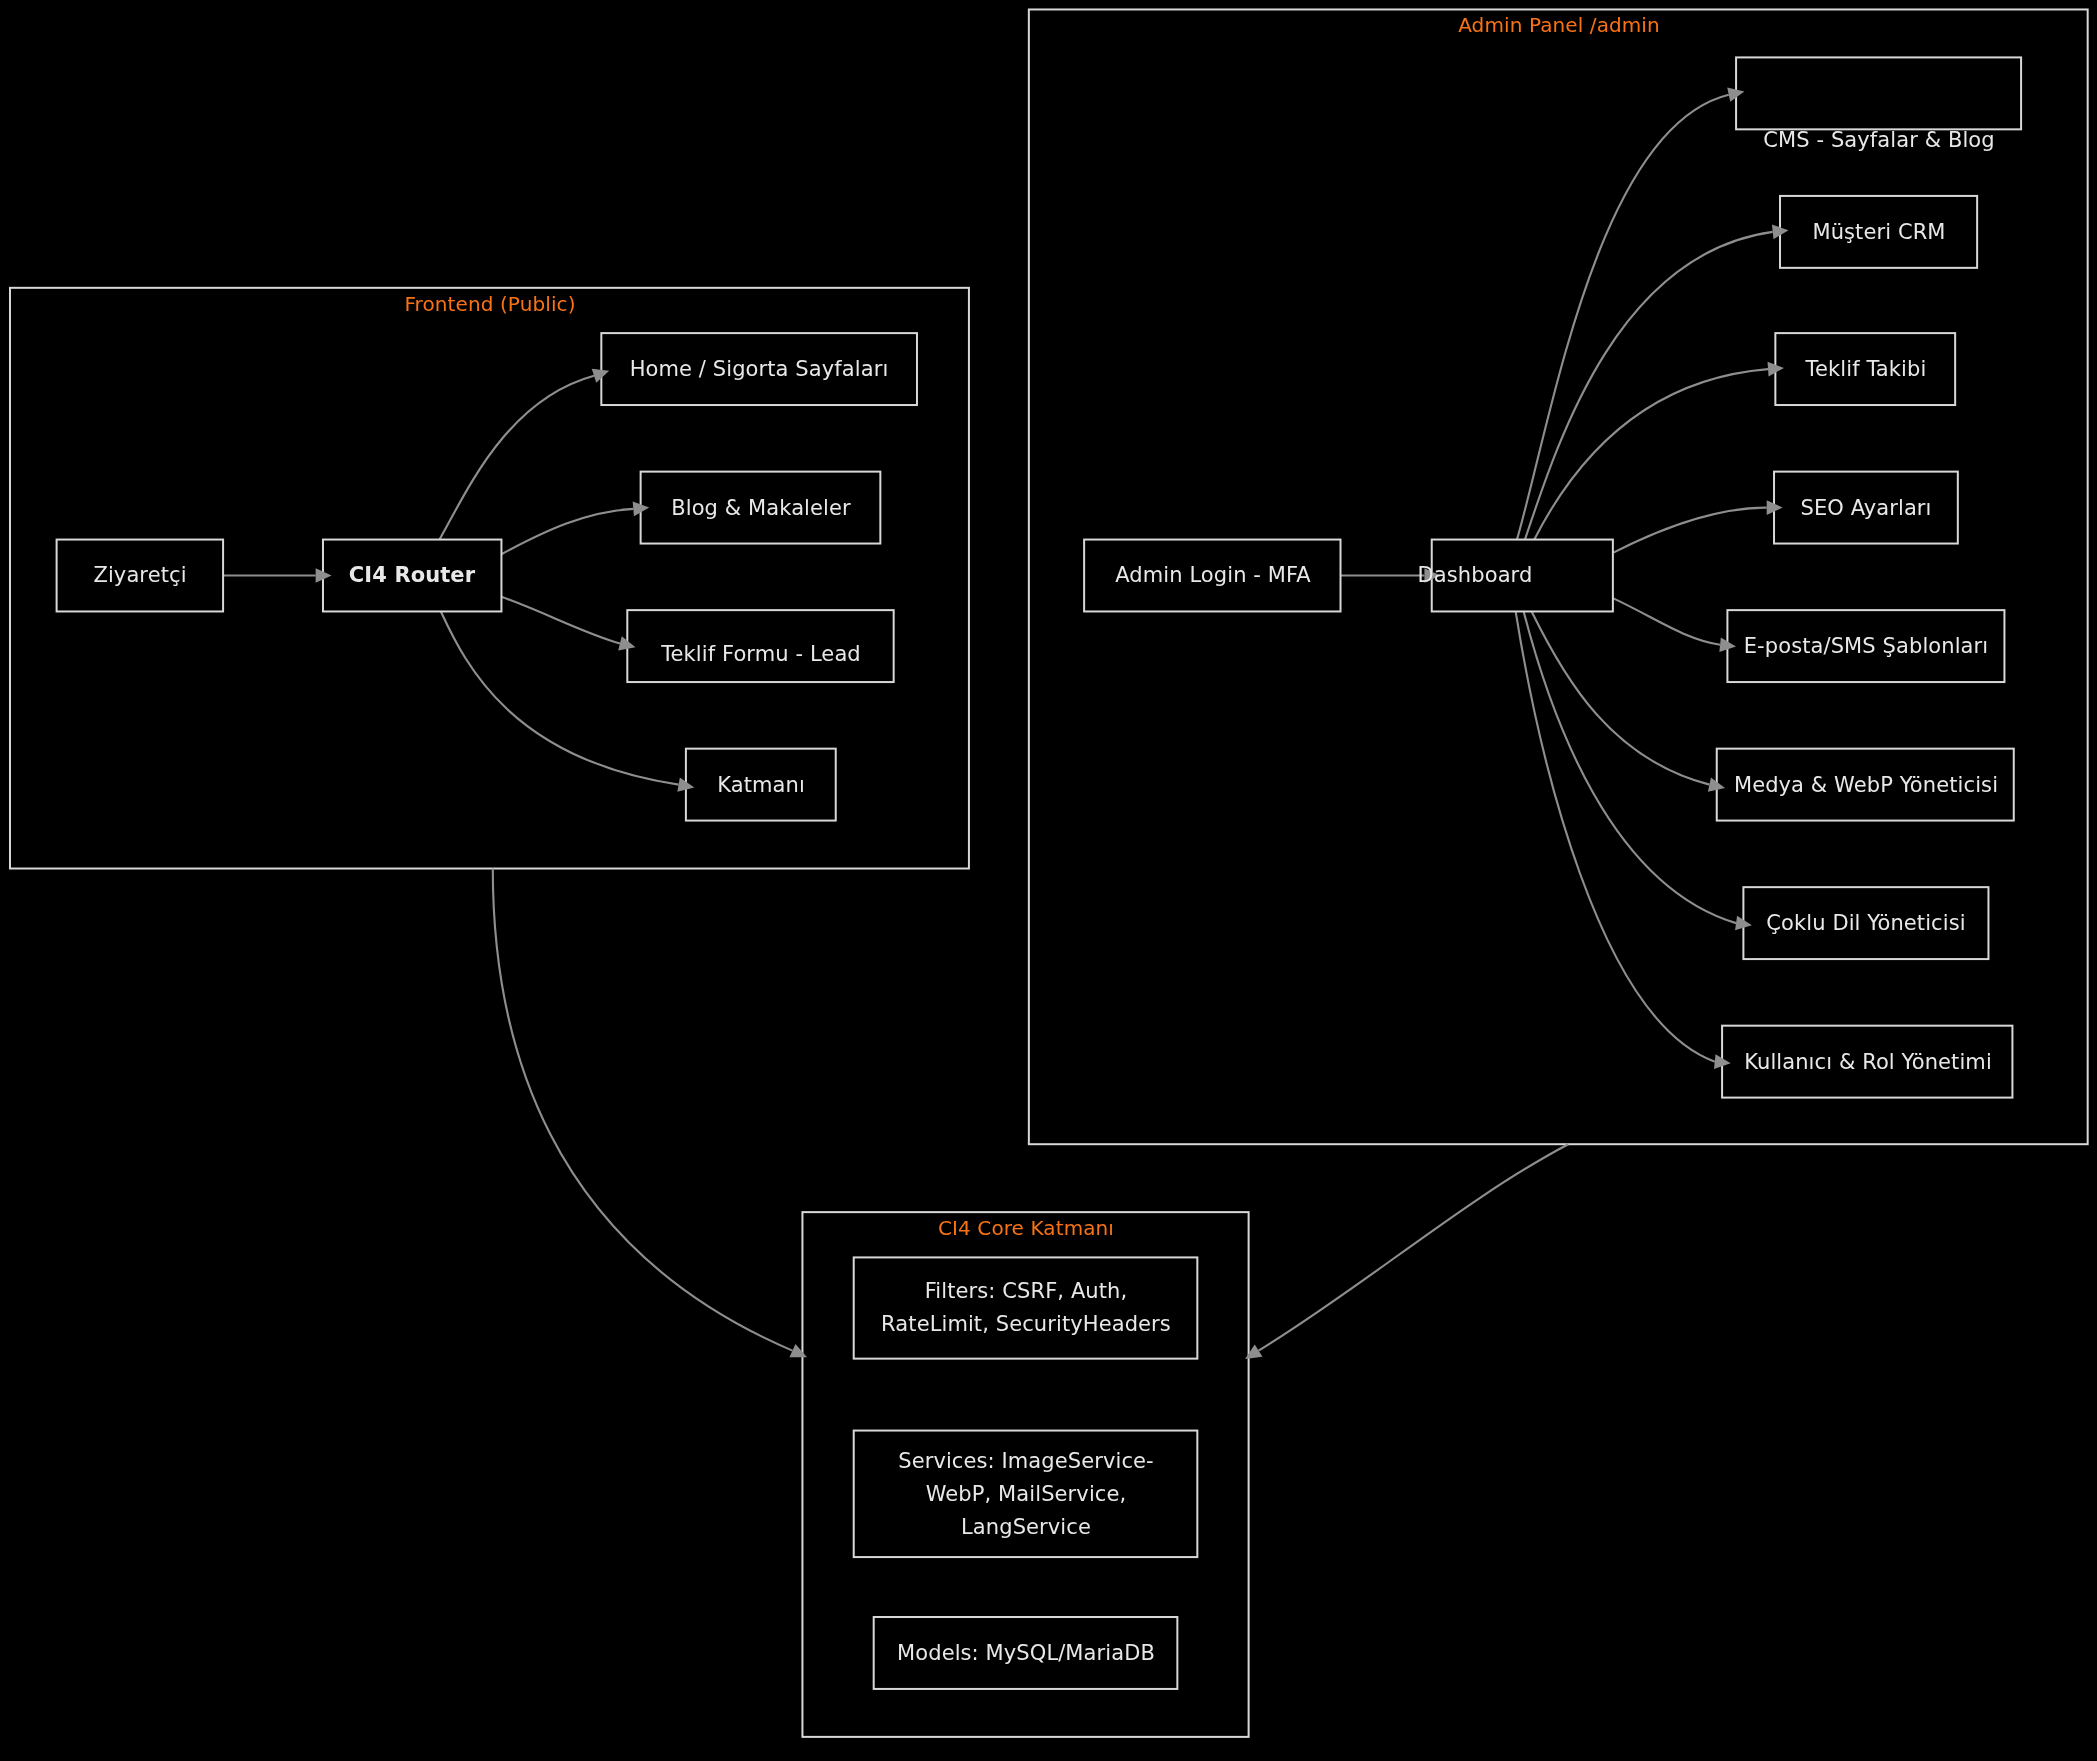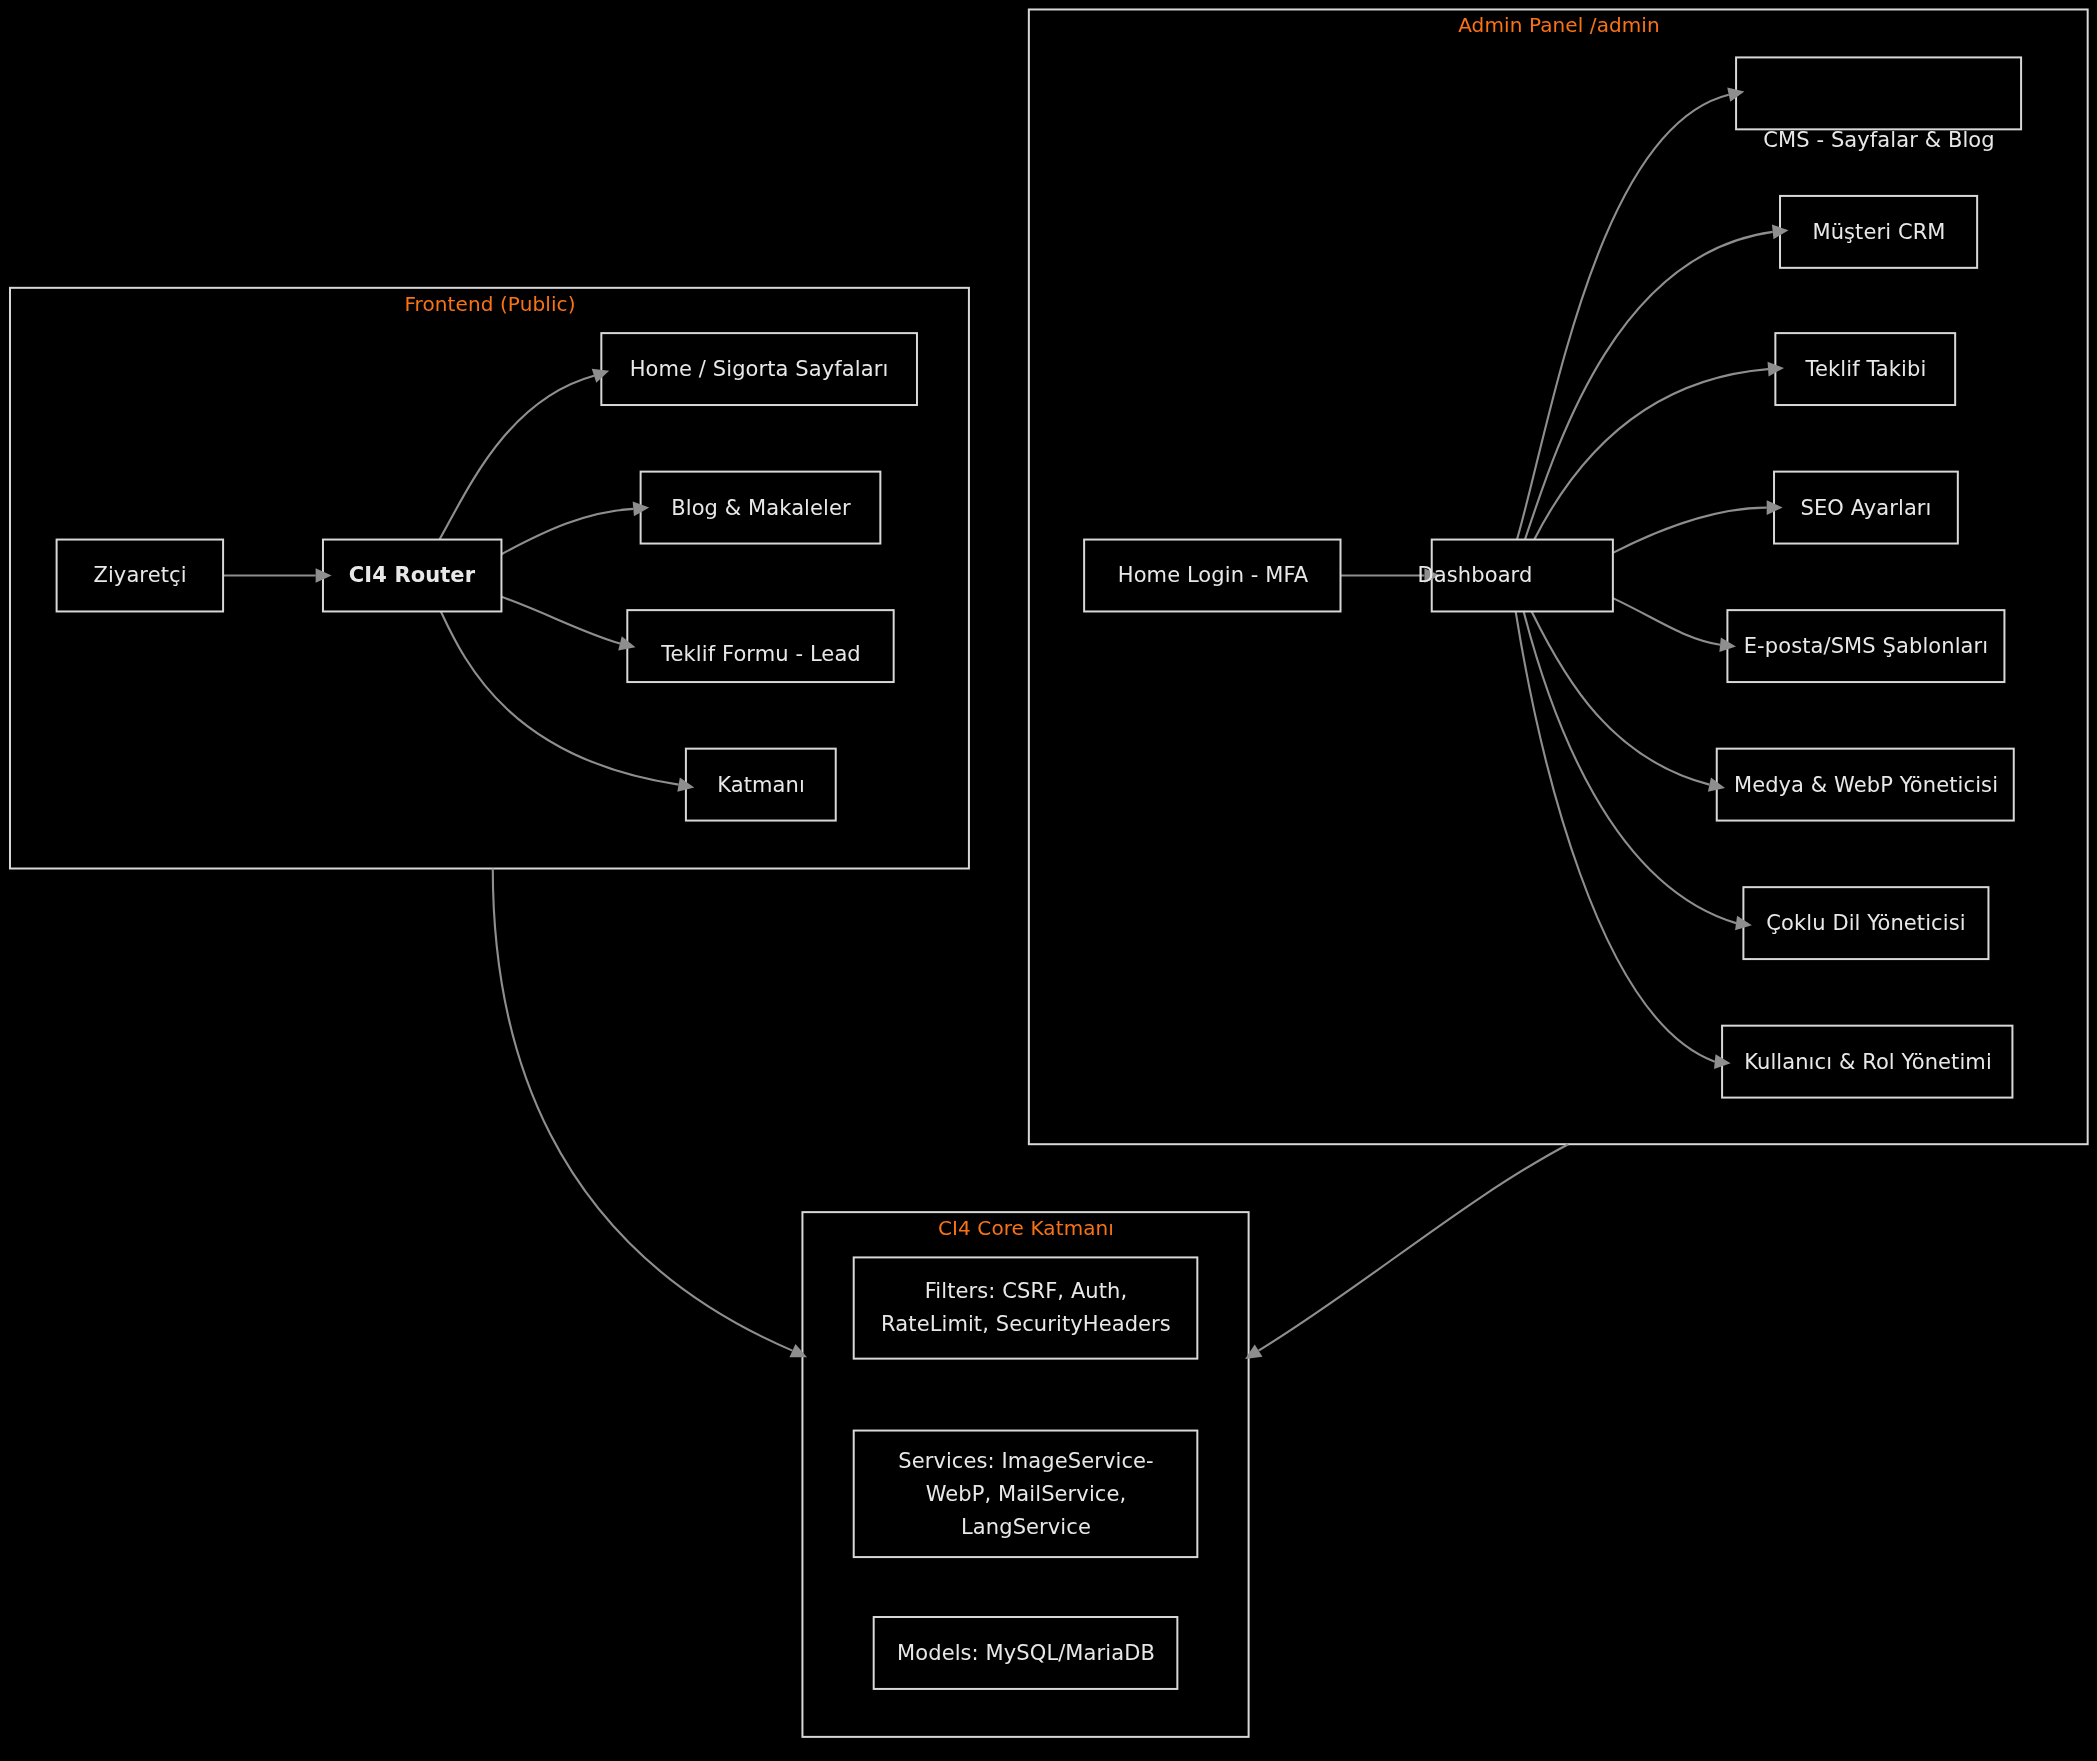--- a/index.html
+++ b/index.html
@@ -86,21 +86,21 @@
   <div id="labels">
       <div class="cluster-label" style="left: 490px; top: 292px;">Frontend (Public)</div>
       <div class="cluster-label" style="left: 1559px; top: 13.3px;">Admin Panel /admin</div>
       <div class="cluster-label" style="left: 1026px; top: 1216px;">CI4 Core Katmanı</div>
       <div class="node-label" style="left: 140px; top: 575px;">Ziyaretçi</div>
       <div class="node-label" style="left: 412px; top: 575px; font-weight: bold;">CI4 Router</div>
       <div class="node-label" style="left: 759px; top: 369px;">Home / Sigorta Sayfaları</div>
       <div class="node-label" style="left: 761px; top: 508px;">Blog &amp; Makaleler</div>
       <div class="node-label" style="left: 761px; top: 654px; text-align: center;">Teklif Formu - Lead</div>
       <div class="node-label" style="left: 761px; top: 785px;">Katmanı</div>
-      <div class="node-label" style="left: 1213px; top: 575px;">Home Login - MFA</div>
+      <div class="node-label" style="left: 1213px; top: 575px;">Admin Login - MFA</div>
       <div class="node-label" style="left: 1475px; top: 575px;">Dashboard</div>
       <div class="node-label" style="left: 1879px; top: 93px; margin-top: 47px;">CMS - Sayfalar &amp; Blog</div>
       <div class="node-label" style="left: 1879px; top: 232px;">Müşteri CRM</div>
       <div class="node-label" style="left: 1866px; top: 369px;">Teklif Takibi</div>
       <div class="node-label" style="left: 1866px; top: 508px;">SEO Ayarları</div>
       <div class="node-label" style="left: 1866px; top: 646px;">E-posta/SMS Şablonları</div>
       <div class="node-label" style="left: 1866px; top: 785px;">Medya &amp; WebP Yöneticisi</div>
       <div class="node-label" style="left: 1866px; top: 923px;">Çoklu Dil Yöneticisi</div>
       <div class="node-label" style="left: 1868px; top: 1062px;">Kullanıcı &amp; Rol Yönetimi</div>
       <div class="node-label" style="left: 1026px; top: 1308px;">Filters: CSRF, Auth,

